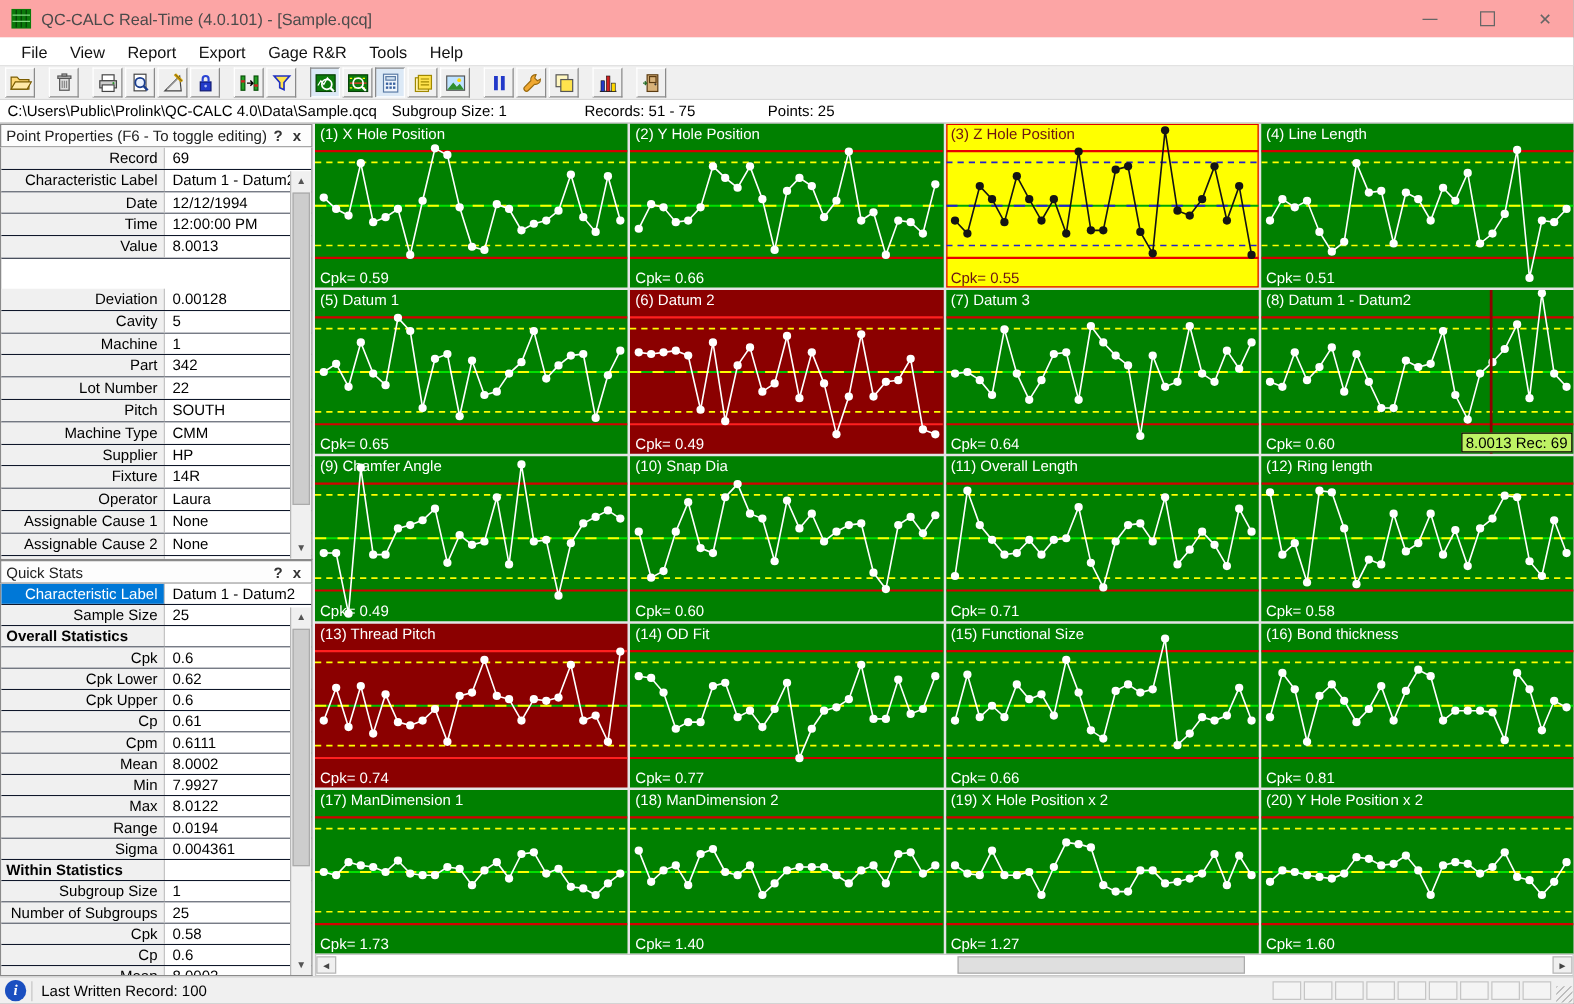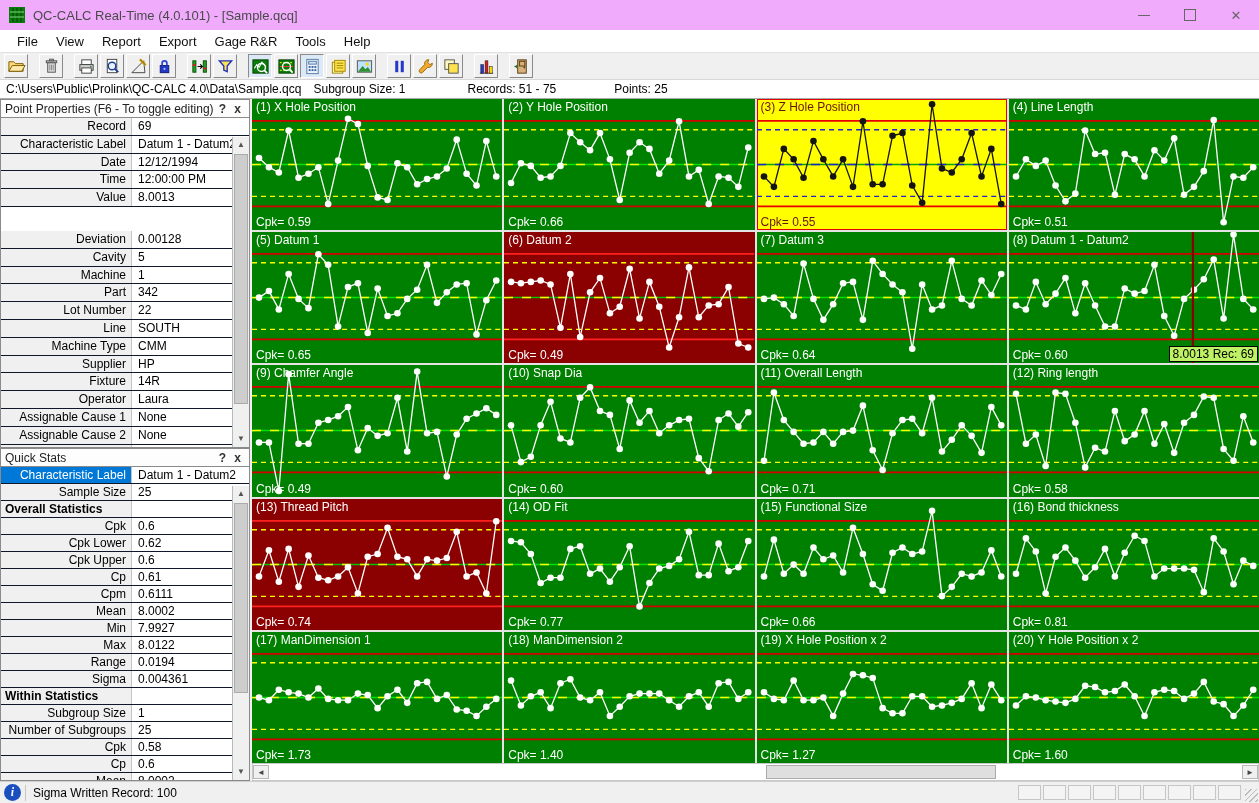--- a/index.html
+++ b/index.html
@@ -1,19 +1,19 @@
 <!DOCTYPE html>
 <html><head>
 <meta charset="utf-8">
 <style>
   html,body{margin:0;padding:0;background:#777;}
   #app{position:relative;width:1259px;height:803px;background:#F0F0F0;overflow:hidden;
        font-family:"Liberation Sans",sans-serif;font-size:12px;color:#000;}
   
-  .titlebar{position:absolute;left:0;top:0;width:100%;height:30px;background:#f0abfc;display:flex;align-items:center;}
+  .titlebar{position:absolute;left:0;top:0;width:100%;height:30px;background:#fca5a5;display:flex;align-items:center;}
   .appicon{width:16px;height:16px;margin:0 8px 0 9px;}
   .apptitle{color:#4a4a4a;font-size:13px;}
   .wcontrols{position:absolute;right:0;top:0;height:30px;display:flex;}
   .wbtn{width:46px;height:30px;display:flex;align-items:center;justify-content:center;color:#666;font-size:13px;}
   .minglyph{width:12px;height:1px;background:#666;}
   .maxglyph{width:10px;height:10px;border:1px solid #666;}
   
   .menubar{position:absolute;left:0;top:30px;width:100%;height:22px;background:#FFF;display:flex;align-items:center;padding-left:8px;box-sizing:border-box;}
   .menu-item{padding:2px 9px;font-size:13px;color:#111;}
   
@@ -299,21 +299,21 @@
         </div>
         <div class="prow" style="height: 17.8px;">
           <div class="plabel">Part</div>
           <div class="pval">342</div>
         </div>
         <div class="prow" style="height: 17.8px;">
           <div class="plabel">Lot Number</div>
           <div class="pval">22</div>
         </div>
         <div class="prow" style="height: 17.8px;">
-          <div class="plabel">Line</div>
+          <div class="plabel">Pitch</div>
           <div class="pval">SOUTH</div>
         </div>
         <div class="prow" style="height: 17.8px;">
           <div class="plabel">Machine Type</div>
           <div class="pval">CMM</div>
         </div>
         <div class="prow" style="height: 17.8px;">
           <div class="plabel">Supplier</div>
           <div class="pval">HP</div>
         </div>
@@ -1207,21 +1207,21 @@
 
   <div class="hscroll">
     <div class="hbtn" style="left:0;">◄</div>
     <div class="hthumb"></div>
     <div class="hbtn" style="right:0;">►</div>
   </div>
 
   <div class="statusbar">
     <div class="infoicon">i</div>
     <div class="ssep"></div>
-    <span>Sigma Written Record: 100</span>
+    <span>Last Written Record: 100</span>
     <div class="spanes" id="spanes">
         <div class="spane"></div>
         <div class="spane"></div>
         <div class="spane"></div>
         <div class="spane"></div>
         <div class="spane"></div>
         <div class="spane"></div>
         <div class="spane"></div>
         <div class="spane"></div>
         <div class="spane"></div>

